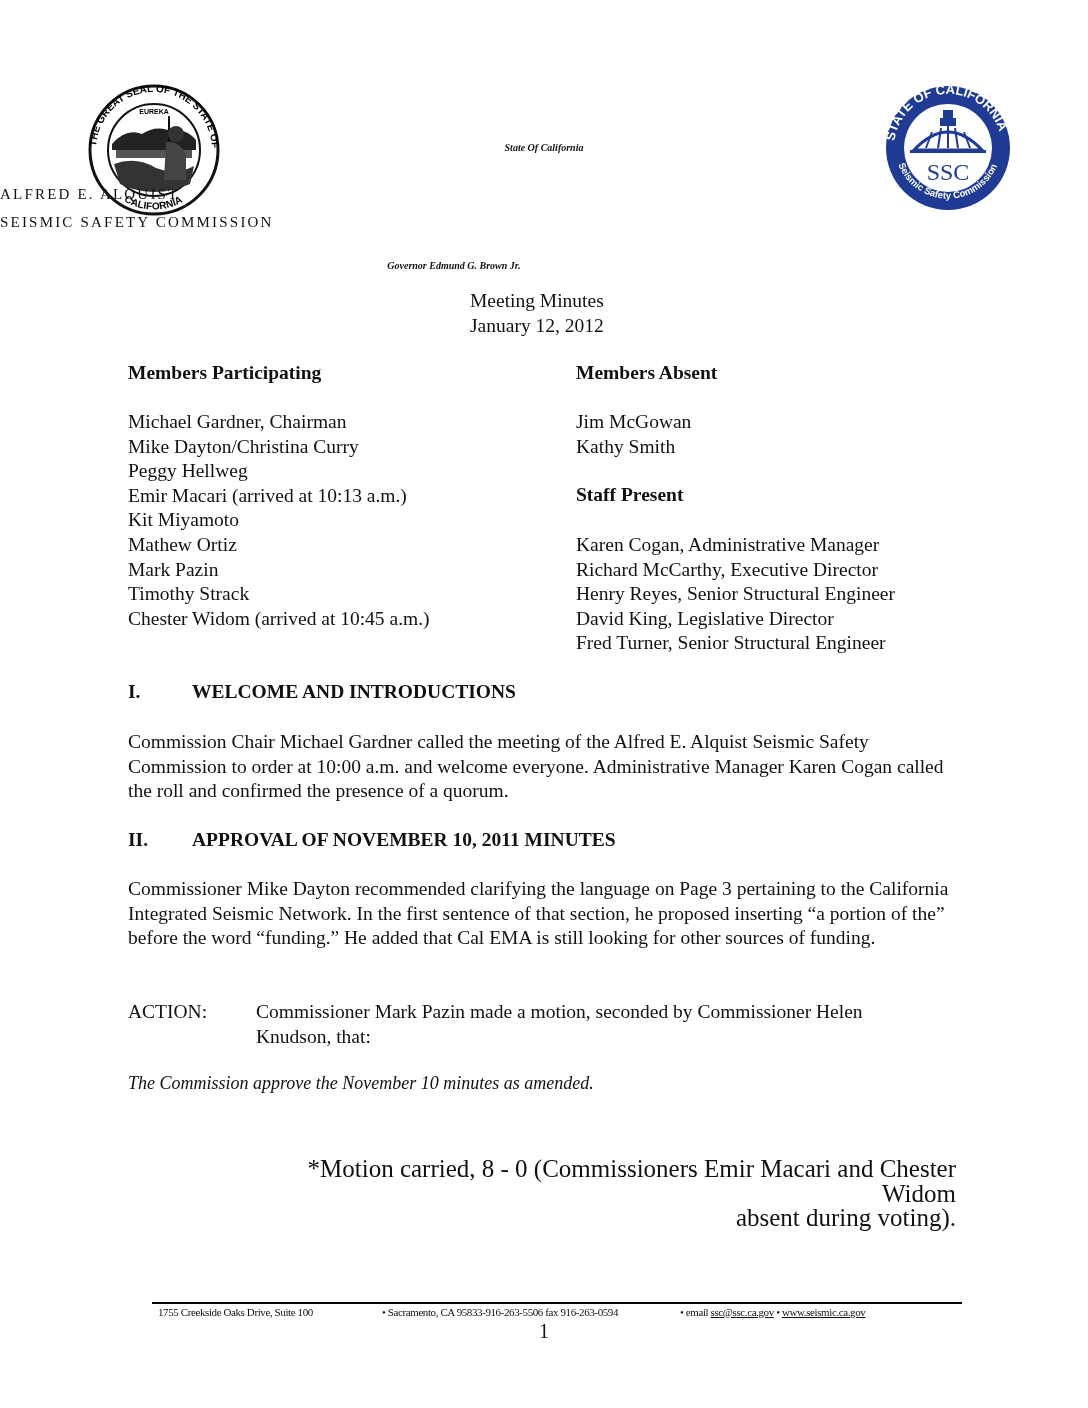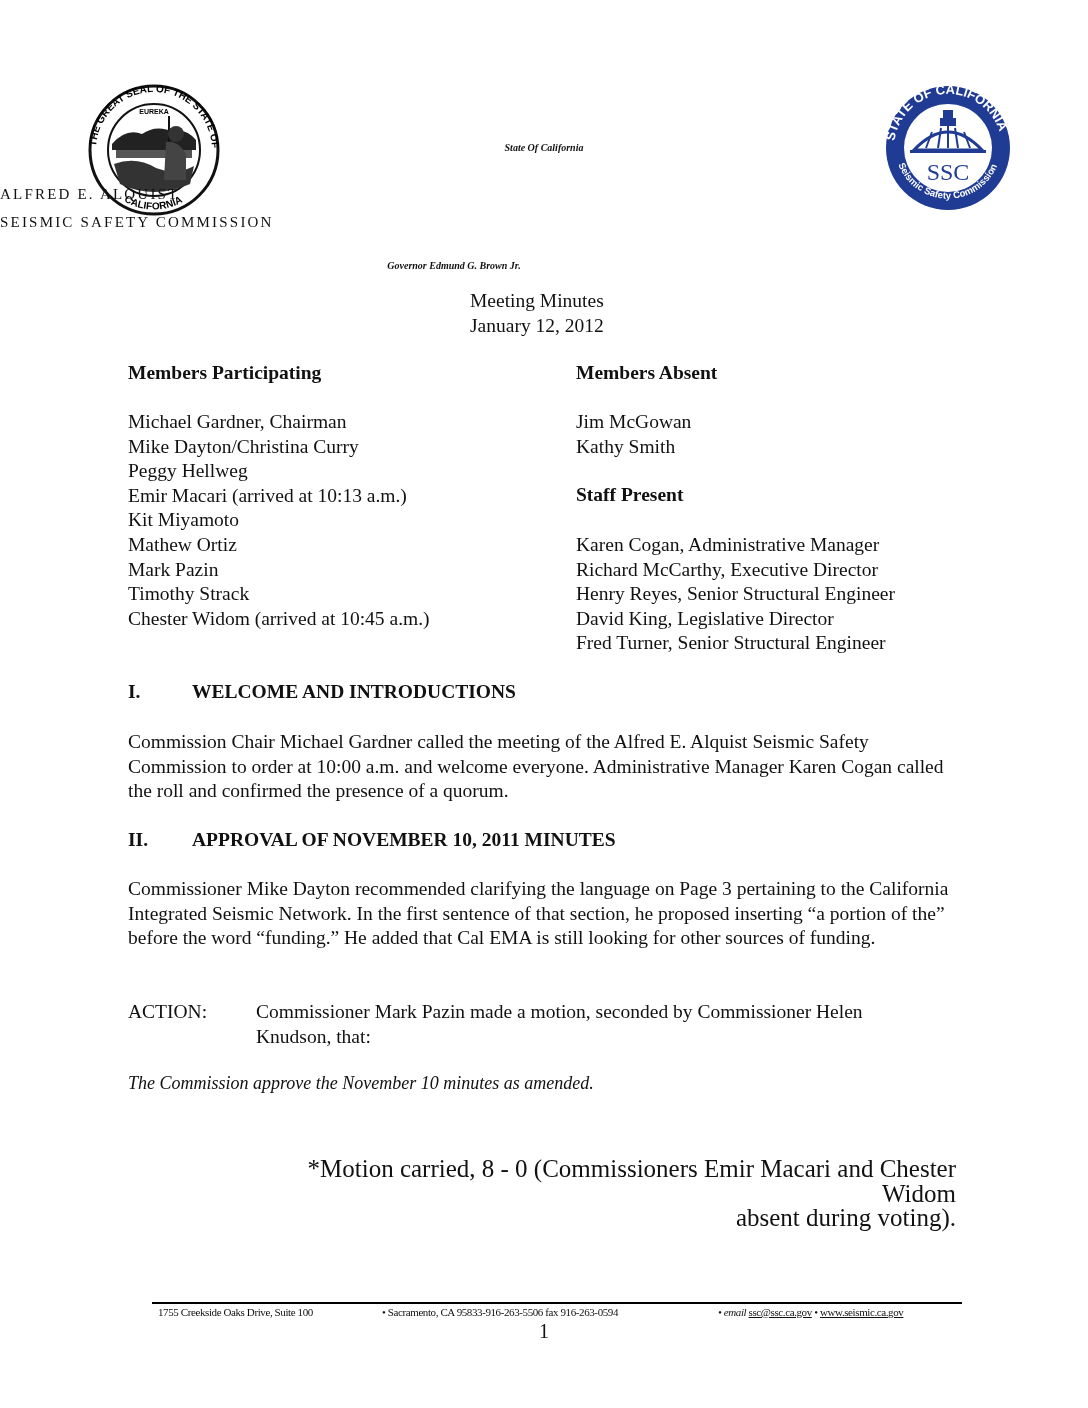--- a/index.html
+++ b/index.html
@@ -135,18 +135,18 @@
   <div>absent during voting).</div>
 </div>
 
 <div class="abs footer-line"></div>
 <div class="abs footer" style="left:158px;">1755 Creekside Oaks Drive, Suite 100</div>
 <div class="abs footer" style="left:382px;">
   <span>• Sacramento, CA 95833-</span><span>916-263-5506</span>
   <span>fax 916-263-0594</span>
 </div>
 <div class="abs footer" style="left:680px;">
-  <span style="font-style:italic;margin-left:38px;">• email</span>
+  <span style="">• email</span>
   <u>ssc@ssc.ca.gov</u>
   <span>•</span>
   <u>www.seismic.ca.gov</u>
 </div>
 <div class="abs page-num">1</div>
 
 </body></html>

